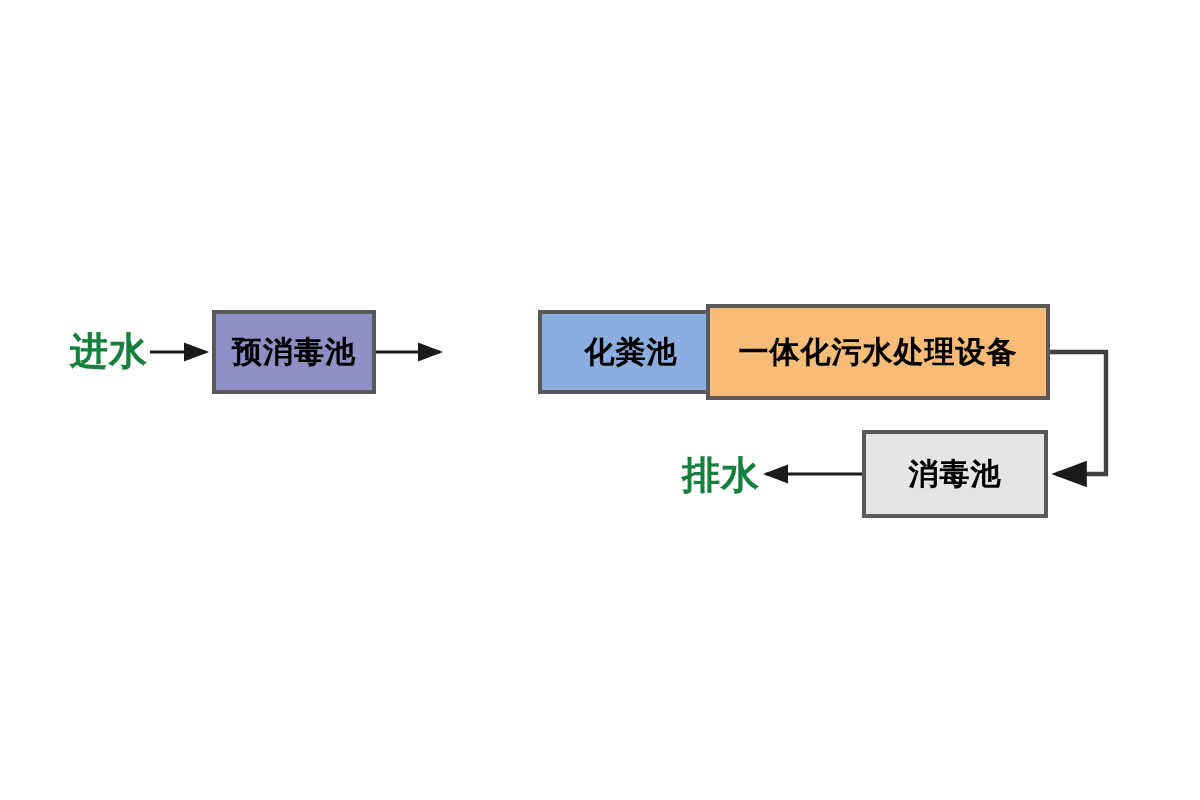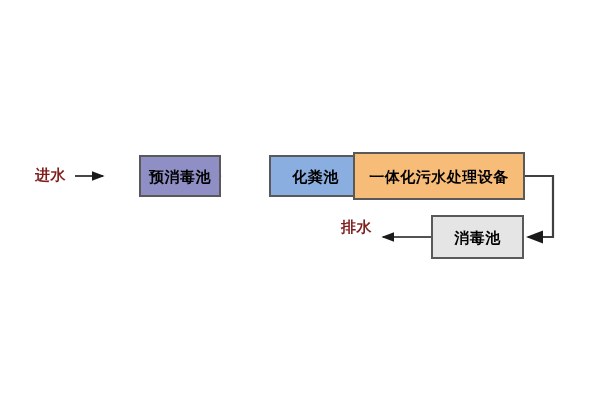--- a/index.html
+++ b/index.html
@@ -31,21 +31,20 @@
     color: #000000;
     letter-spacing: 0.5px;
     line-height: 1;
     white-space: nowrap;
   }
   #node-pre-disinfection {
     left: 106px;
     top: 155px;
     width: 82px;
     height: 42px;
-    margin-left: 33px;
   }
   #node-septic {
     left: 223px;
     top: 155px;
     width: 93px;
     height: 42px;
     margin-left: 46px;
   }
   #node-integrated {
     left: 353px;
@@ -55,33 +54,33 @@
   }
   #node-disinfection {
     left: 431px;
     top: 215px;
     width: 93px;
     height: 44px;
   }
   .edge-label {
     position: absolute;
     font-weight: bold;
-    font-size: 15px;
-    color: #7f1d1d;
+    font-size: 19px;
+    color: #15803d;
     letter-spacing: 0.5px;
     line-height: 1;
     white-space: nowrap;
   }
   #label-influent {
     left: 35px;
     top: 167px;
   }
   #label-effluent {
     left: 341px;
-    top: 219px;
+    top: 229px;
     text-align: right;
   }
   svg.wires {
     position: absolute;
     left: 0;
     top: 0;
     width: 600px;
     height: 400px;
     pointer-events: none;
   }

